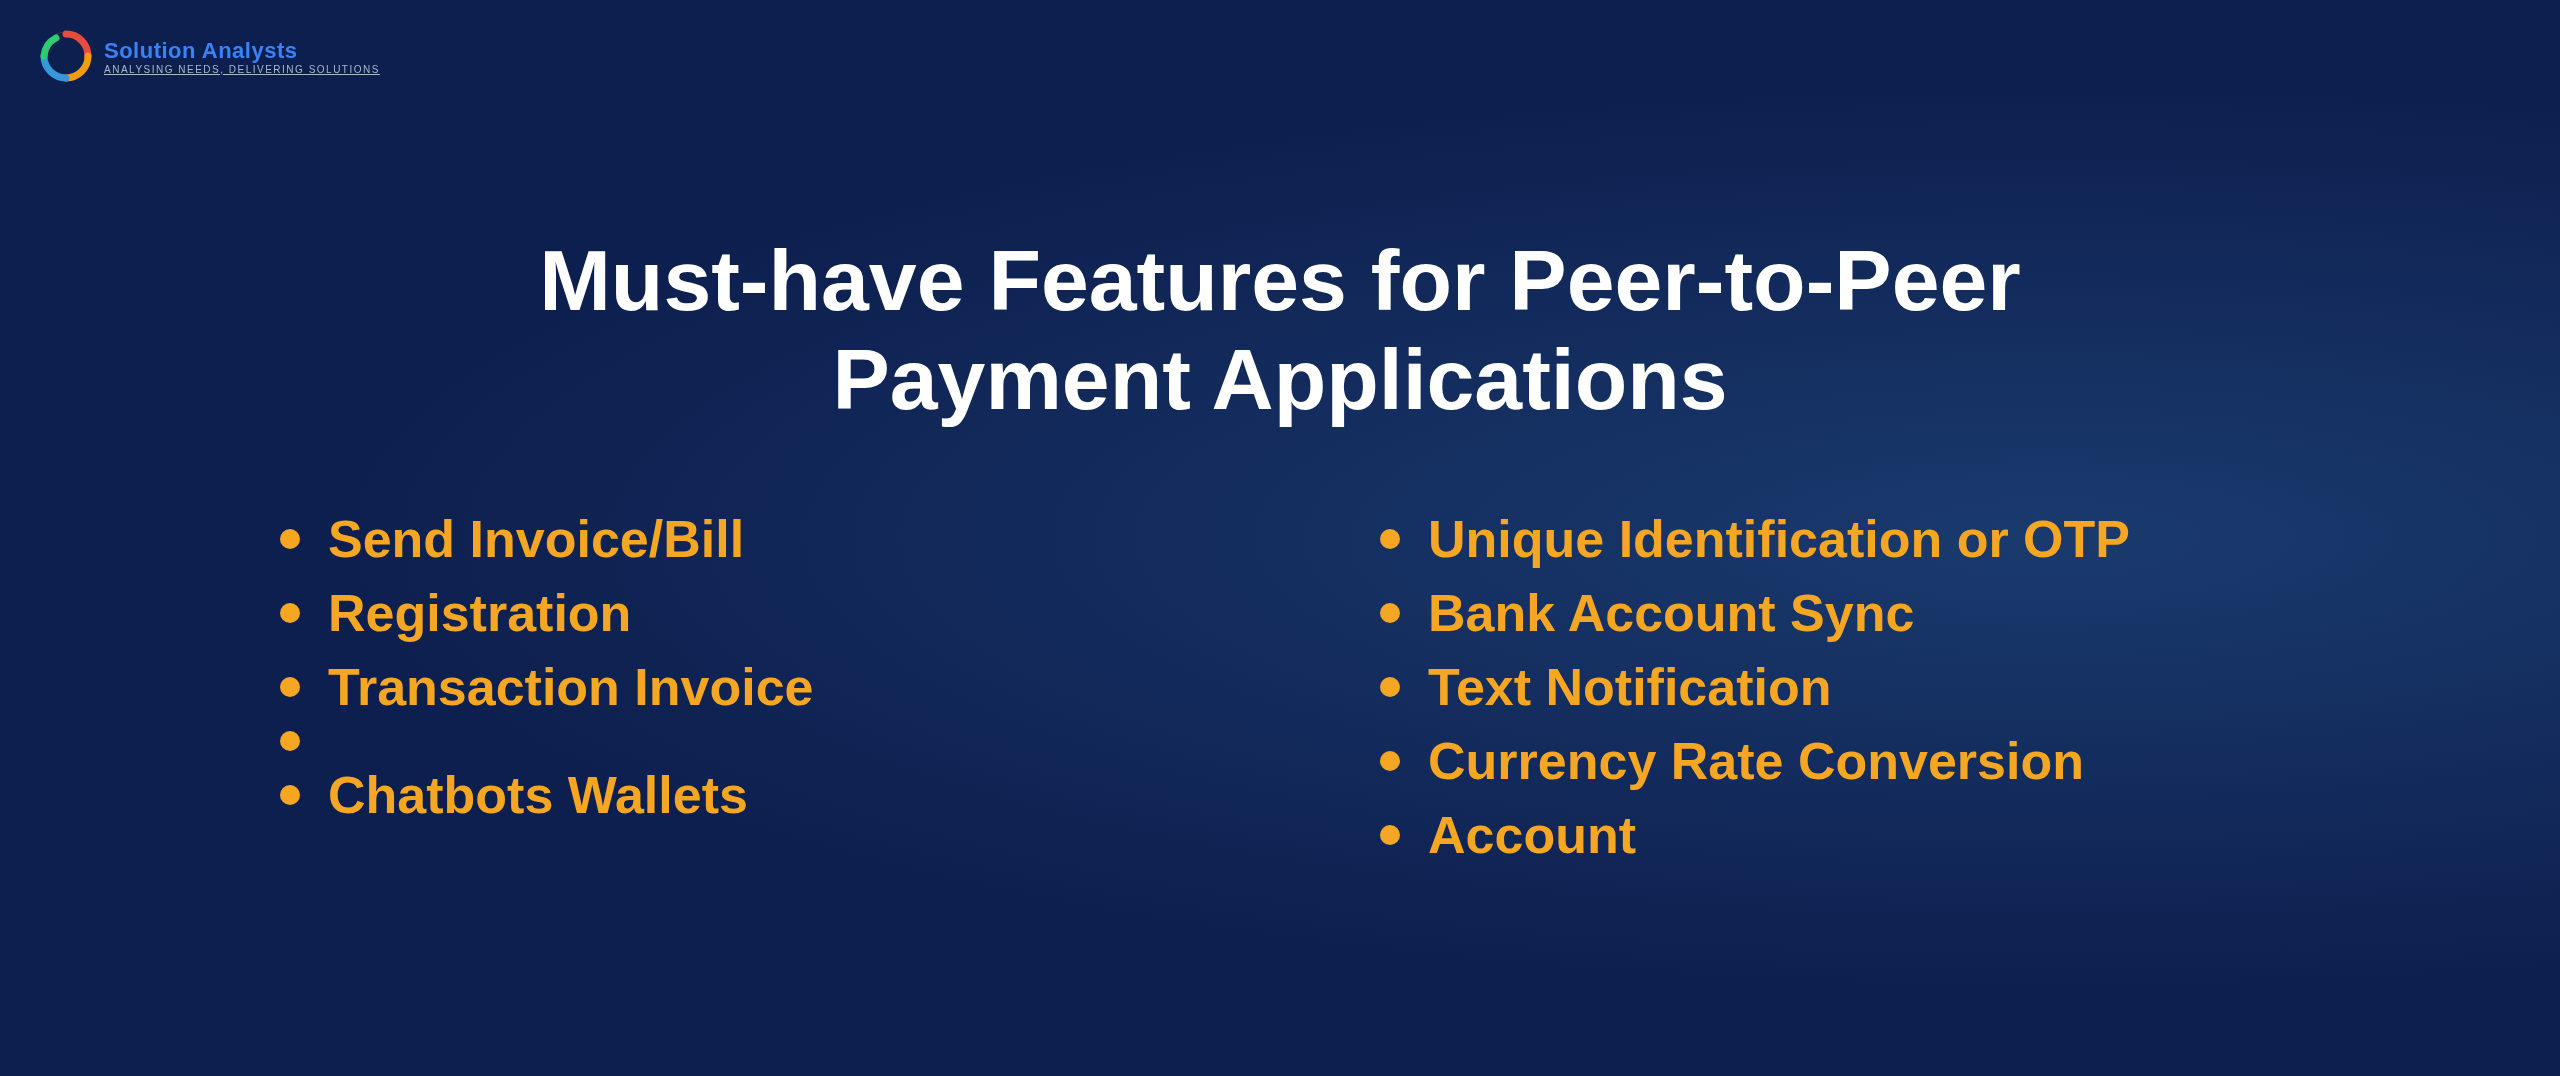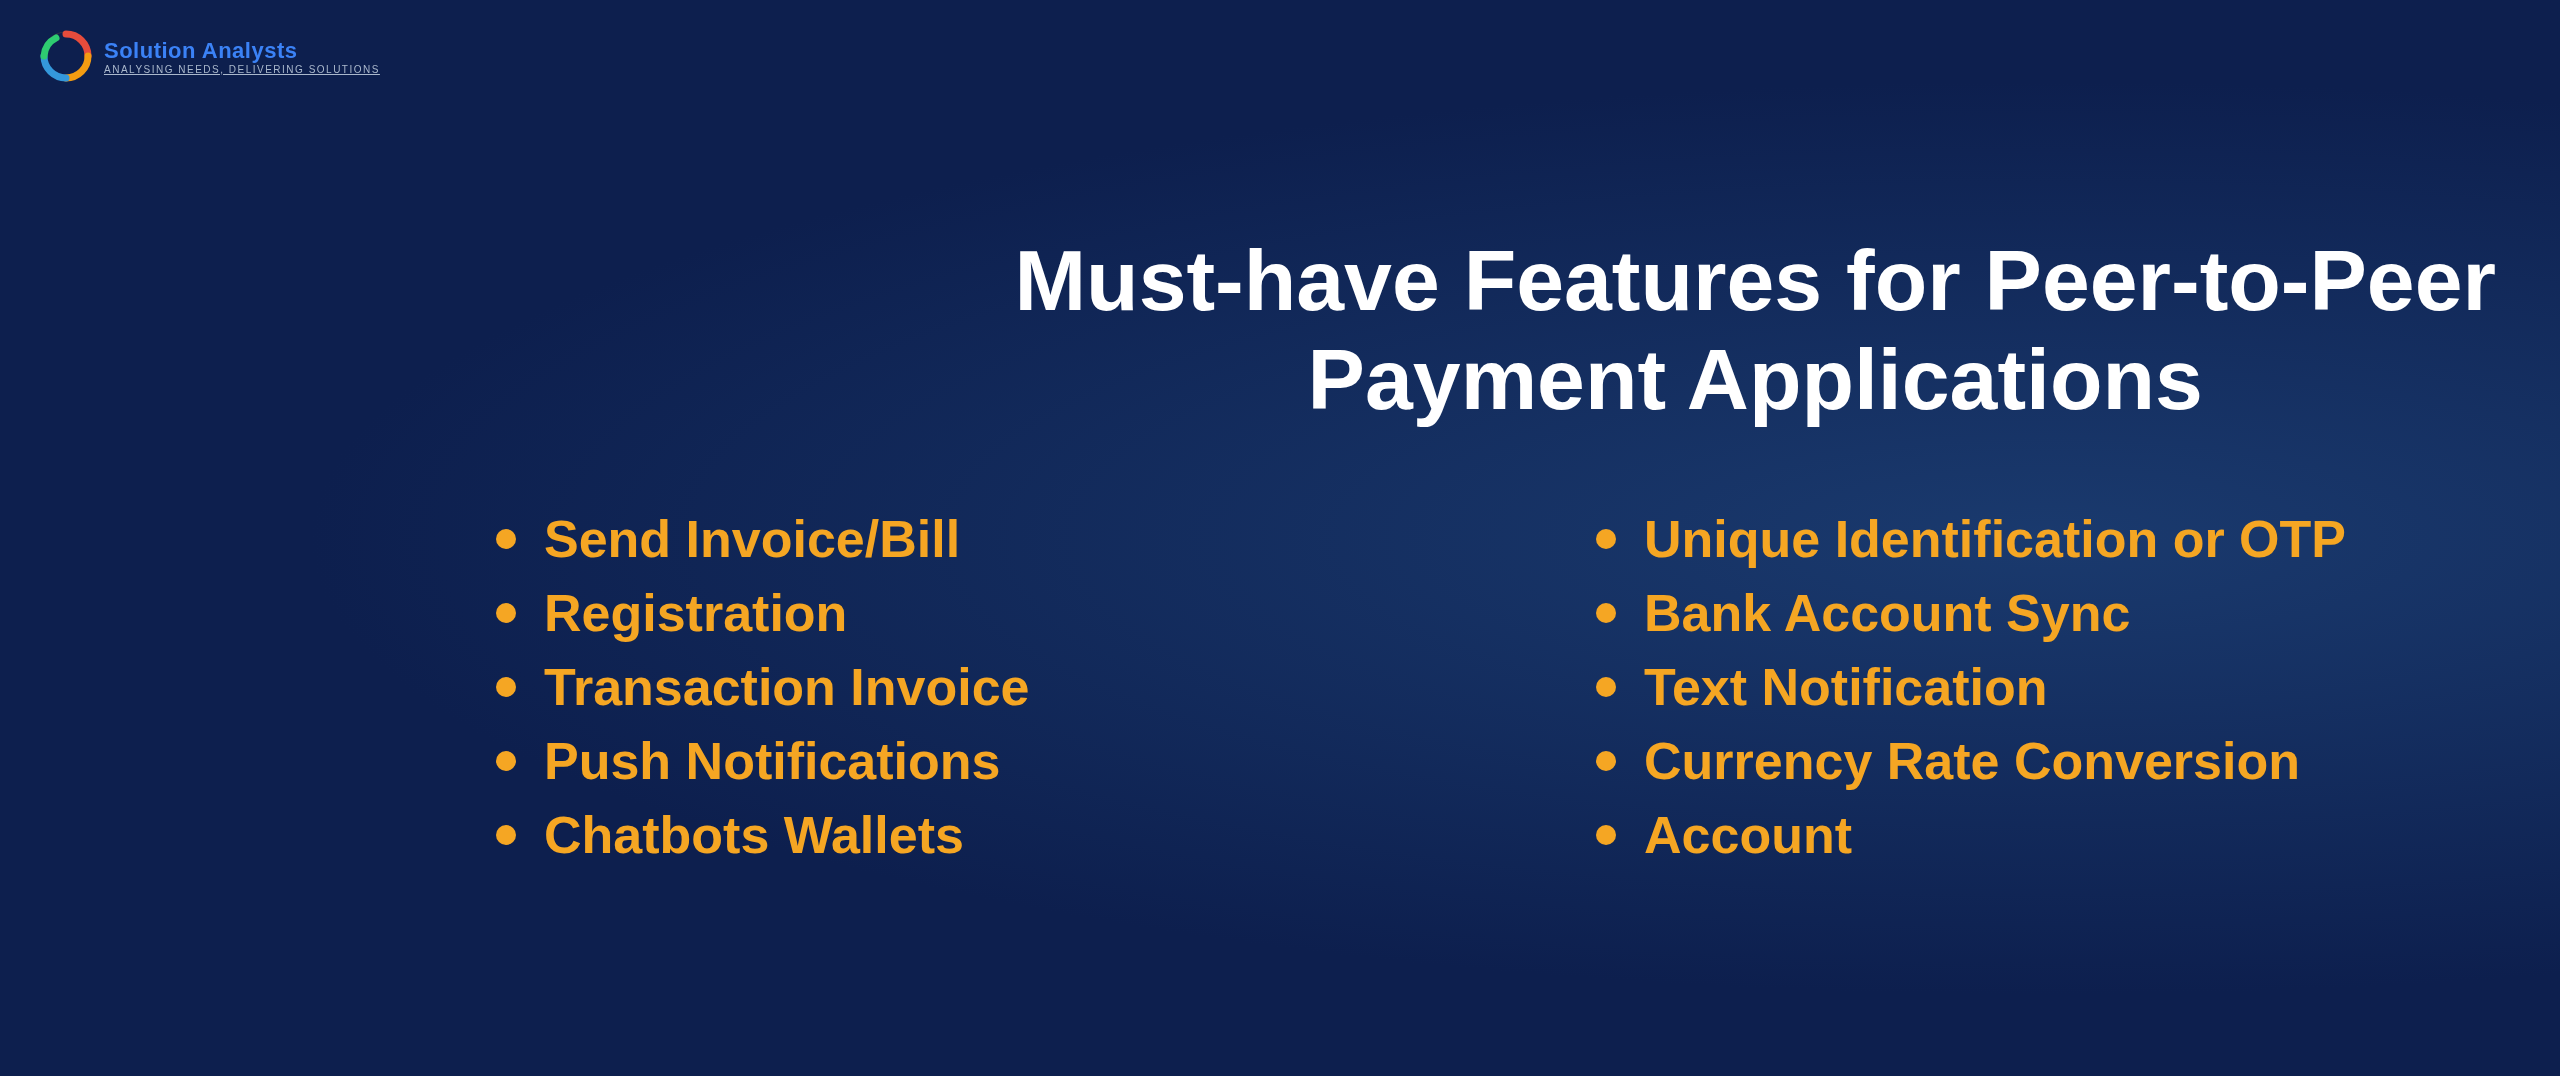--- a/index.html
+++ b/index.html
@@ -58,21 +58,21 @@
     }
 
     .main-content {
       position: absolute;
       top: 0;
       left: 0;
       right: 0;
       bottom: 0;
       display: flex;
       flex-direction: column;
-      align-items: flex-end;
+      align-items: center;
       justify-content: center;
       padding: 80px 64px 60px;
     }
 
     .heading {
       color: #ffffff;
       font-size: 86px;
       font-weight: 900;
       text-align: center;
       line-height: 1.15;
@@ -151,21 +151,20 @@
         <div class="feature-item">
       <span class="bullet"></span>
       <span class="feature-text">Registration</span>
     </div>
         <div class="feature-item">
       <span class="bullet"></span>
       <span class="feature-text">Transaction Invoice</span>
     </div>
         <div class="feature-item">
       <span class="bullet"></span>
-      <span class="feature-text">Push Notifications</span>
     </div>
         <div class="feature-item">
       <span class="bullet"></span>
       <span class="feature-text">Chatbots Wallets</span>
     </div>
       </div>
 
     <div class="feature-column" id="right-col">
     <div class="feature-item">
       <span class="bullet"></span>

